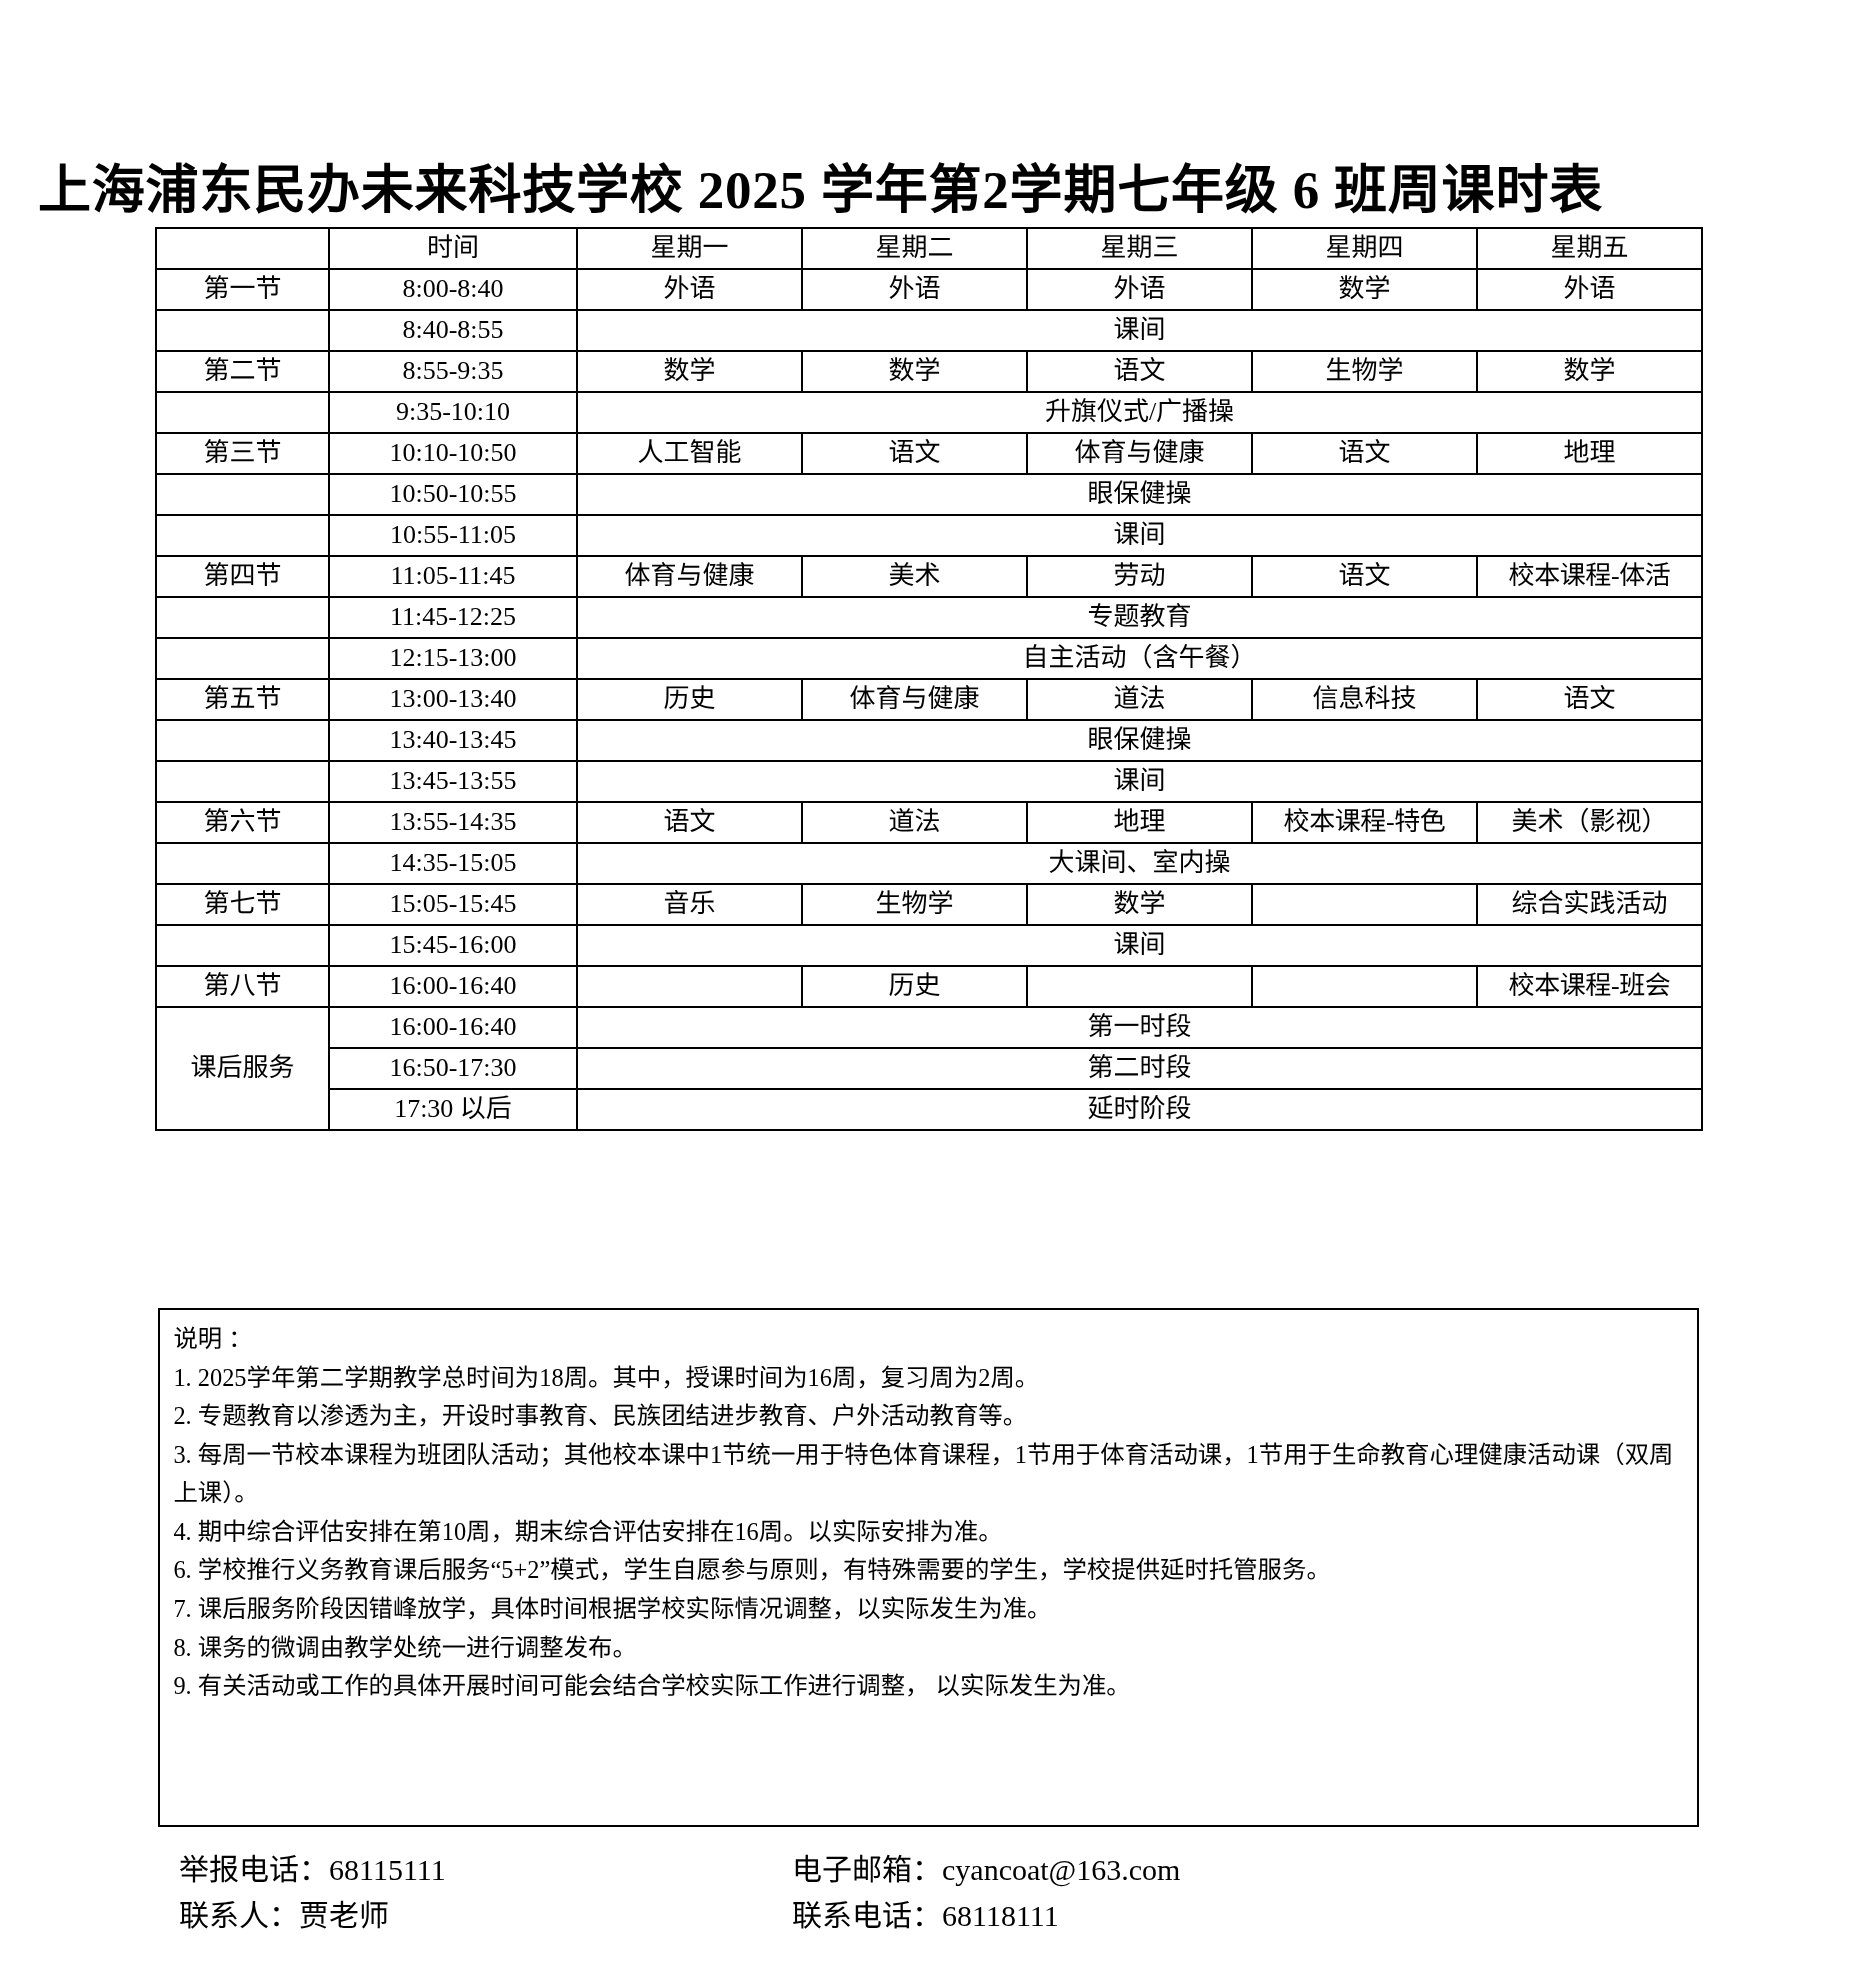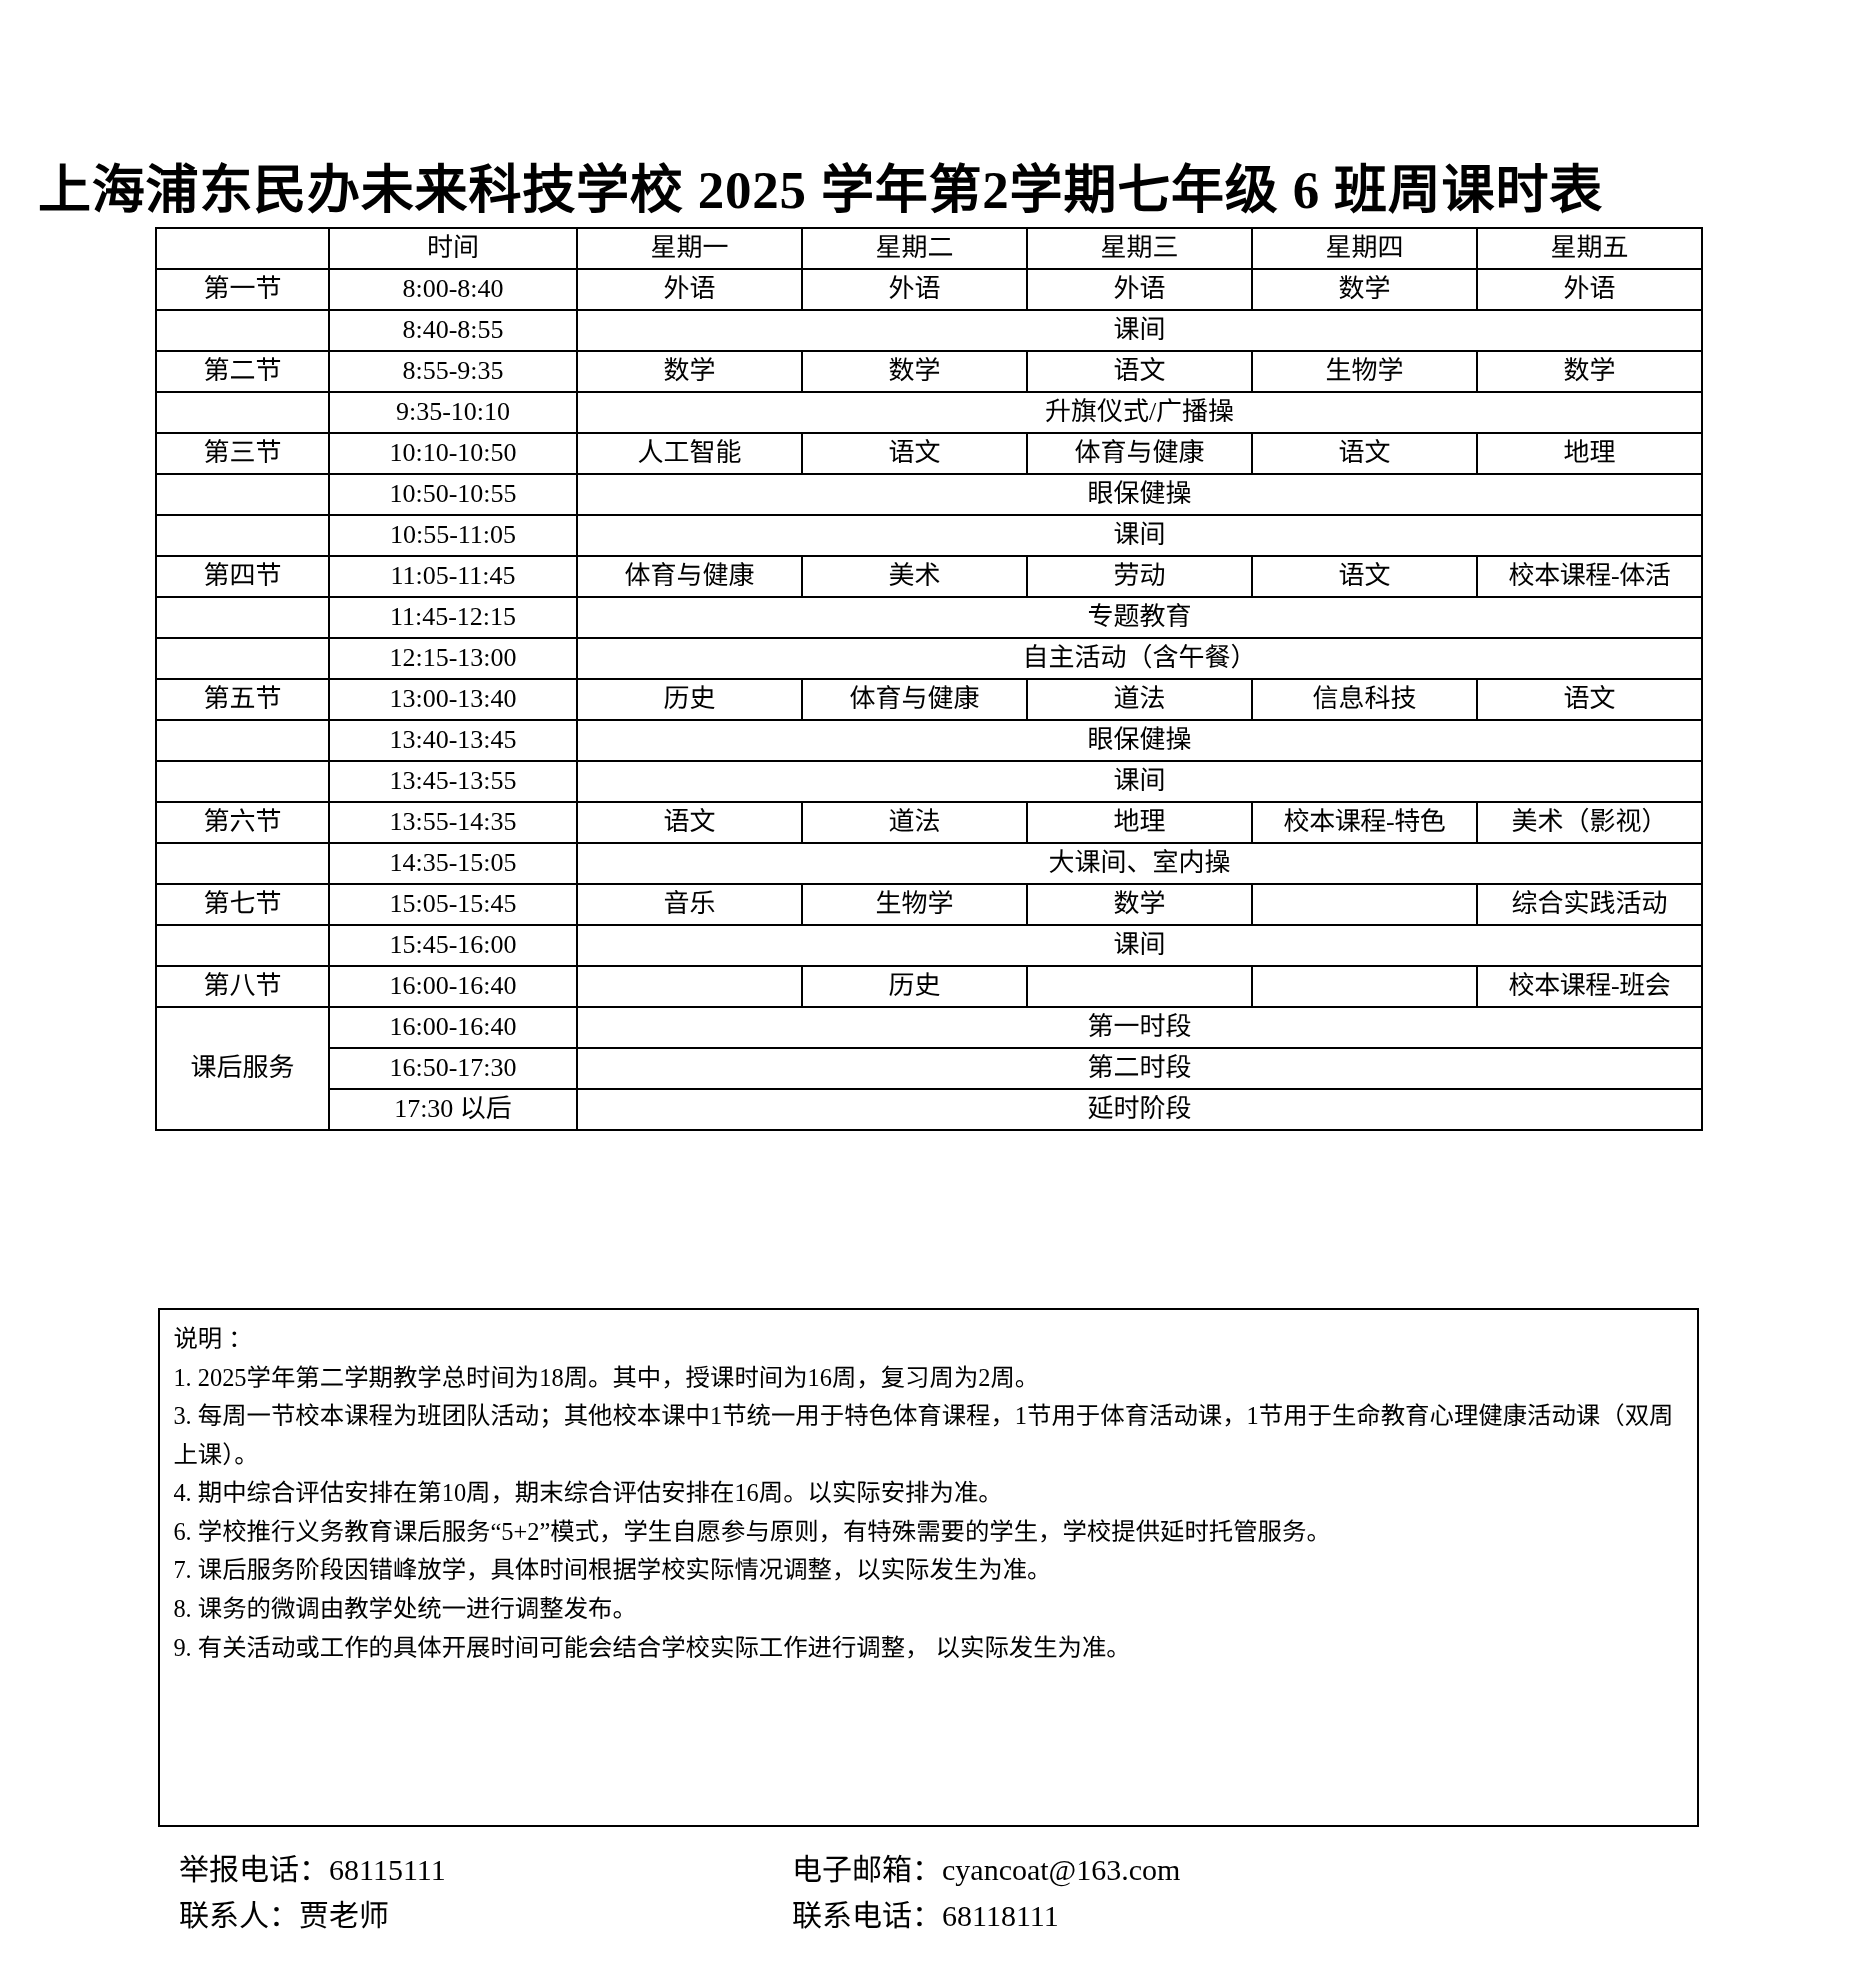--- a/index.html
+++ b/index.html
@@ -200,21 +200,21 @@
             <td class="period-cell">第四节</td>
             <td class="time-cell">11:05-11:45</td>
             <td class="subject">体育与健康</td>
             <td class="subject">美术</td>
             <td class="subject">劳动</td>
             <td class="subject">语文</td>
             <td class="subject narrow-text">校本课程-体活</td>
           </tr>
           <tr>
             <td class="period-cell"></td>
-            <td class="time-cell">11:45-12:15</td>
+            <td class="time-cell">11:45-12:25</td>
             <td class="span-cell" colspan="5">专题教育</td>
           </tr>
           <tr>
             <td class="period-cell"></td>
             <td class="time-cell">12:15-13:00</td>
             <td class="span-cell" colspan="5">自主活动（含午餐）</td>
           </tr>
           <tr>
             <td class="period-cell">第五节</td>
             <td class="time-cell">13:00-13:40</td>
@@ -285,20 +285,21 @@
             <td class="span-cell" colspan="5">延时阶段</td>
           </tr>
         </tbody>
     </table>
   </div>
 
   <div class="notes-box">
     <div class="note-head">说明 ：</div>
     <div id="notes-list">
         <div class="note-line">1. 2025学年第二学期教学总时间为18周。其中，授课时间为16周，复习周为2周。</div>
+        <div class="note-line">2. 专题教育以渗透为主，开设时事教育、民族团结进步教育、户外活动教育等。</div>
         <div class="note-line">3. 每周一节校本课程为班团队活动；其他校本课中1节统一用于特色体育课程，1节用于体育活动课，1节用于生命教育心理健康活动课（双周上课）。</div>
         <div class="note-line">4. 期中综合评估安排在第10周，期末综合评估安排在16周。以实际安排为准。</div>
         <div class="note-line">6. 学校推行义务教育课后服务“5+2”模式，学生自愿参与原则，有特殊需要的学生，学校提供延时托管服务。</div>
         <div class="note-line">7. 课后服务阶段因错峰放学，具体时间根据学校实际情况调整，以实际发生为准。</div>
         <div class="note-line">8. 课务的微调由教学处统一进行调整发布。</div>
         <div class="note-line">9. 有关活动或工作的具体开展时间可能会结合学校实际工作进行调整， 以实际发生为准。</div>
       </div>
   </div>
 
   <div class="footer">

